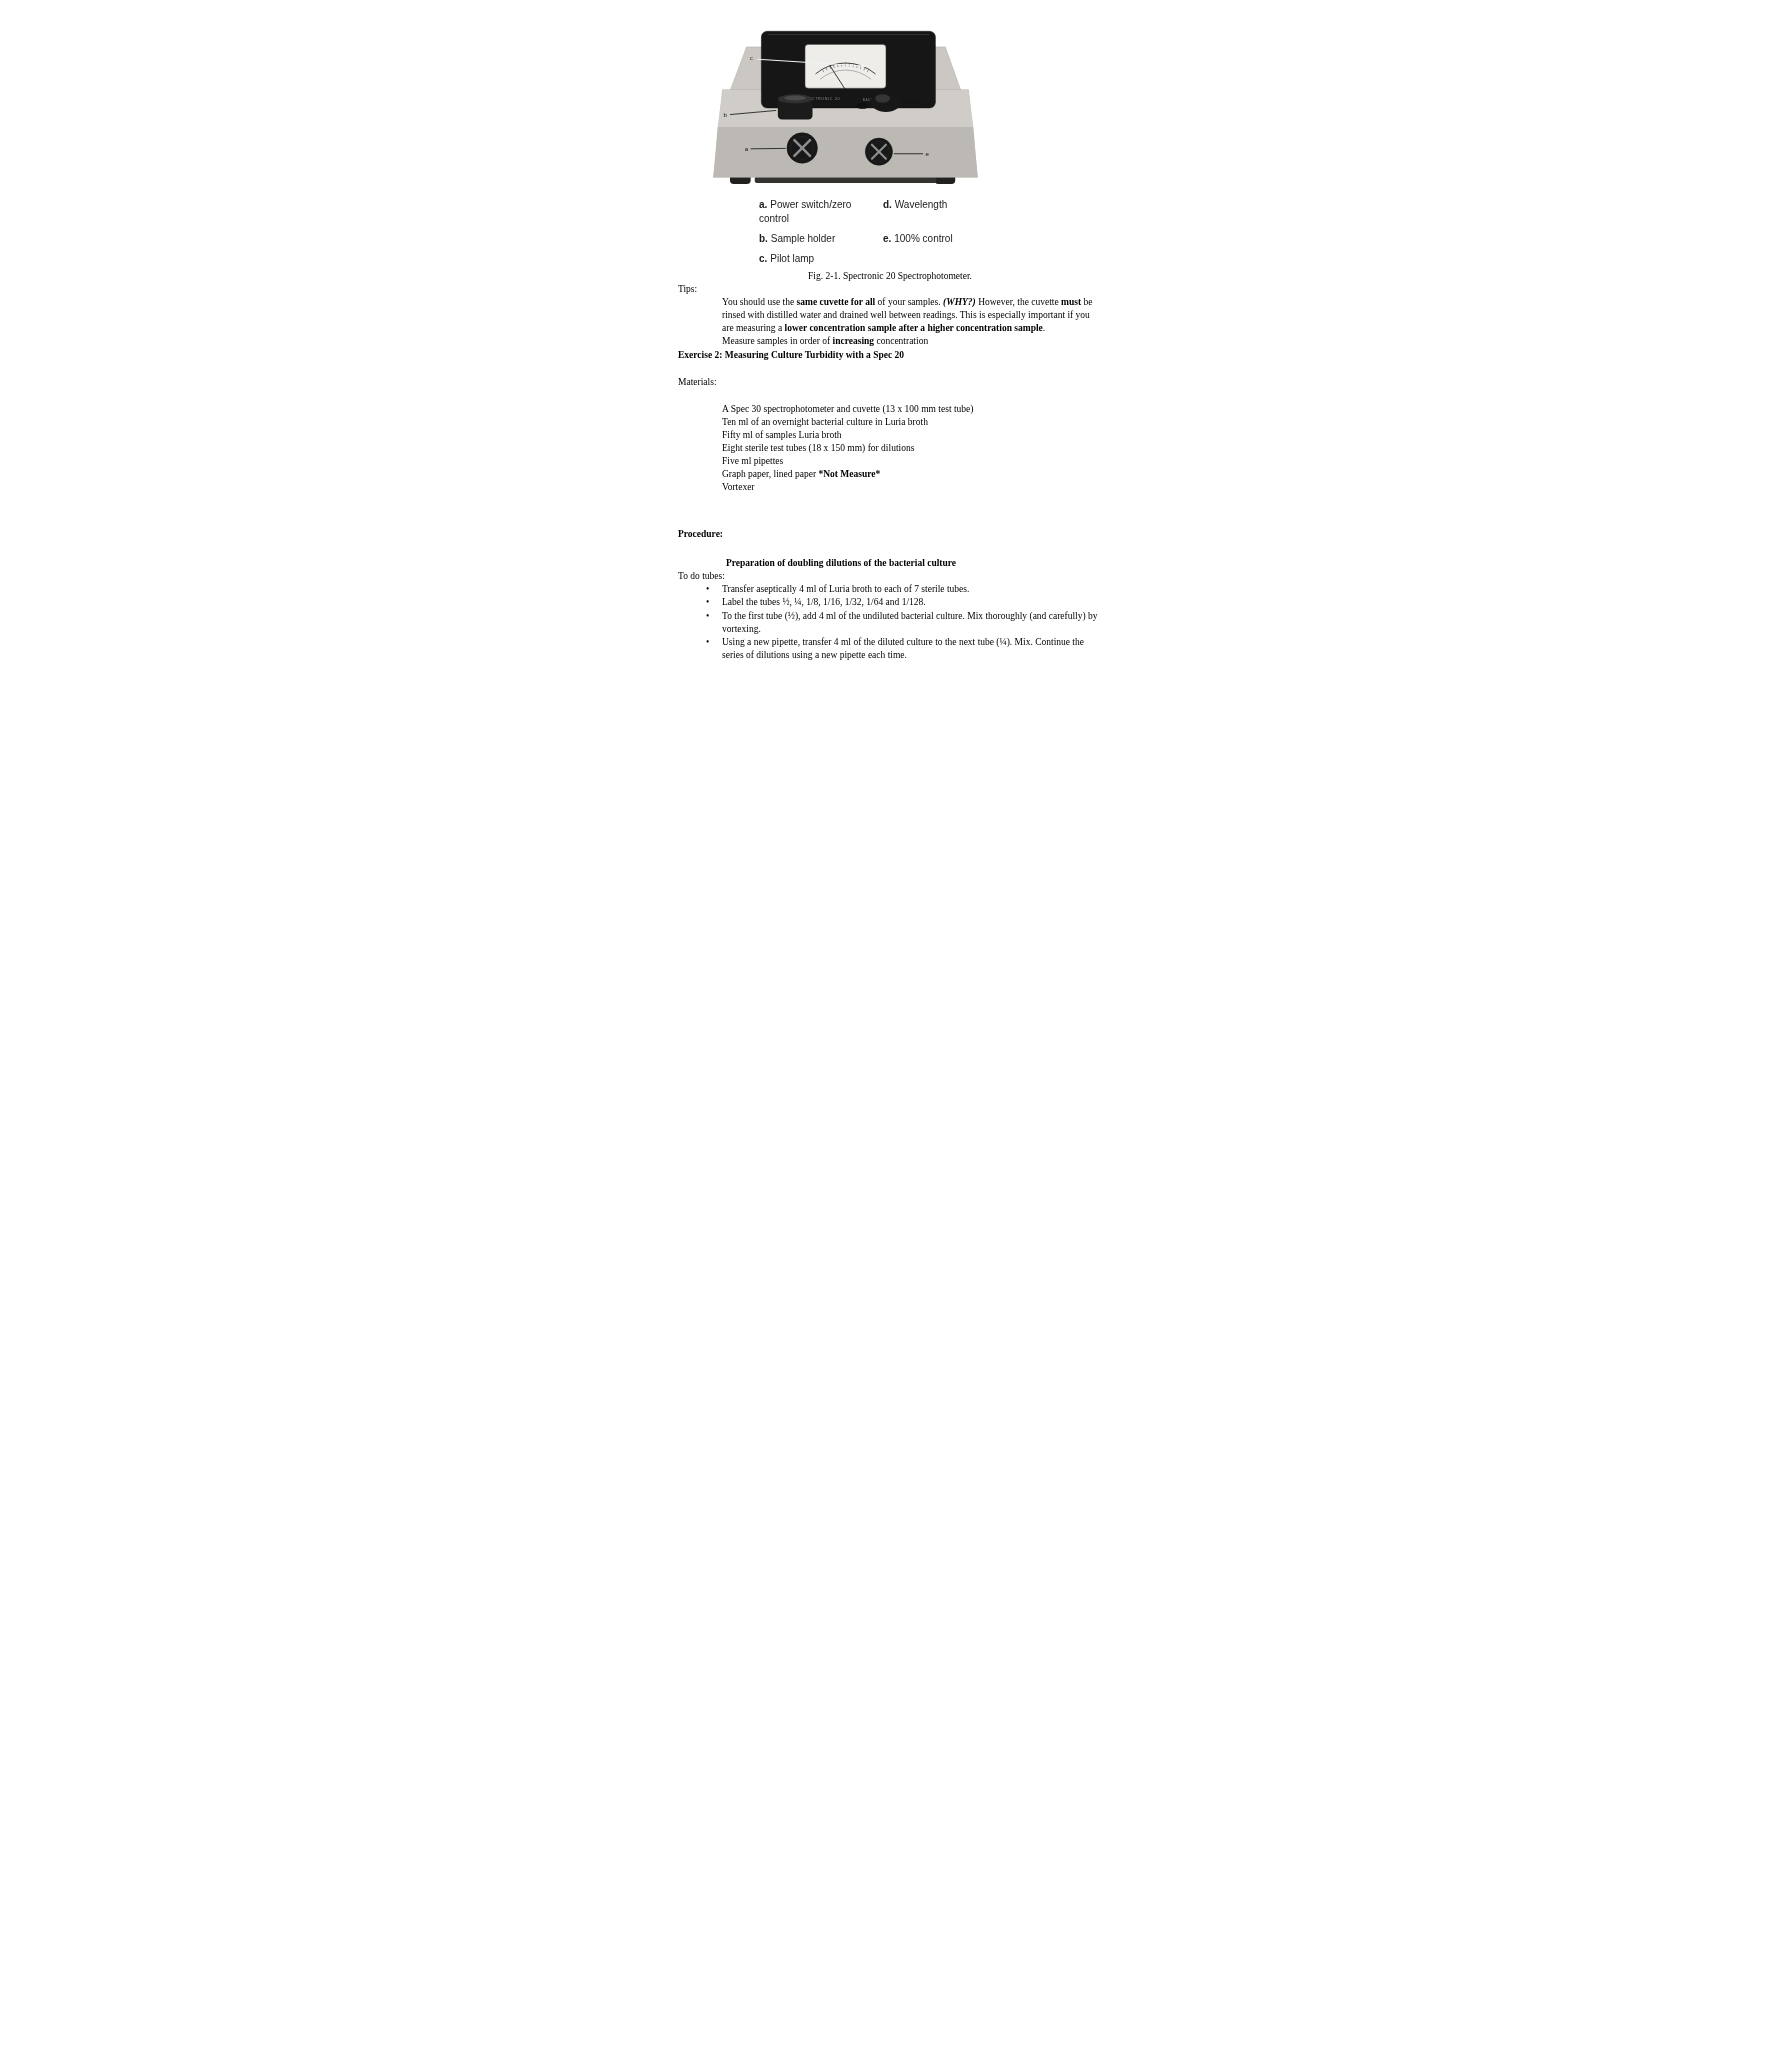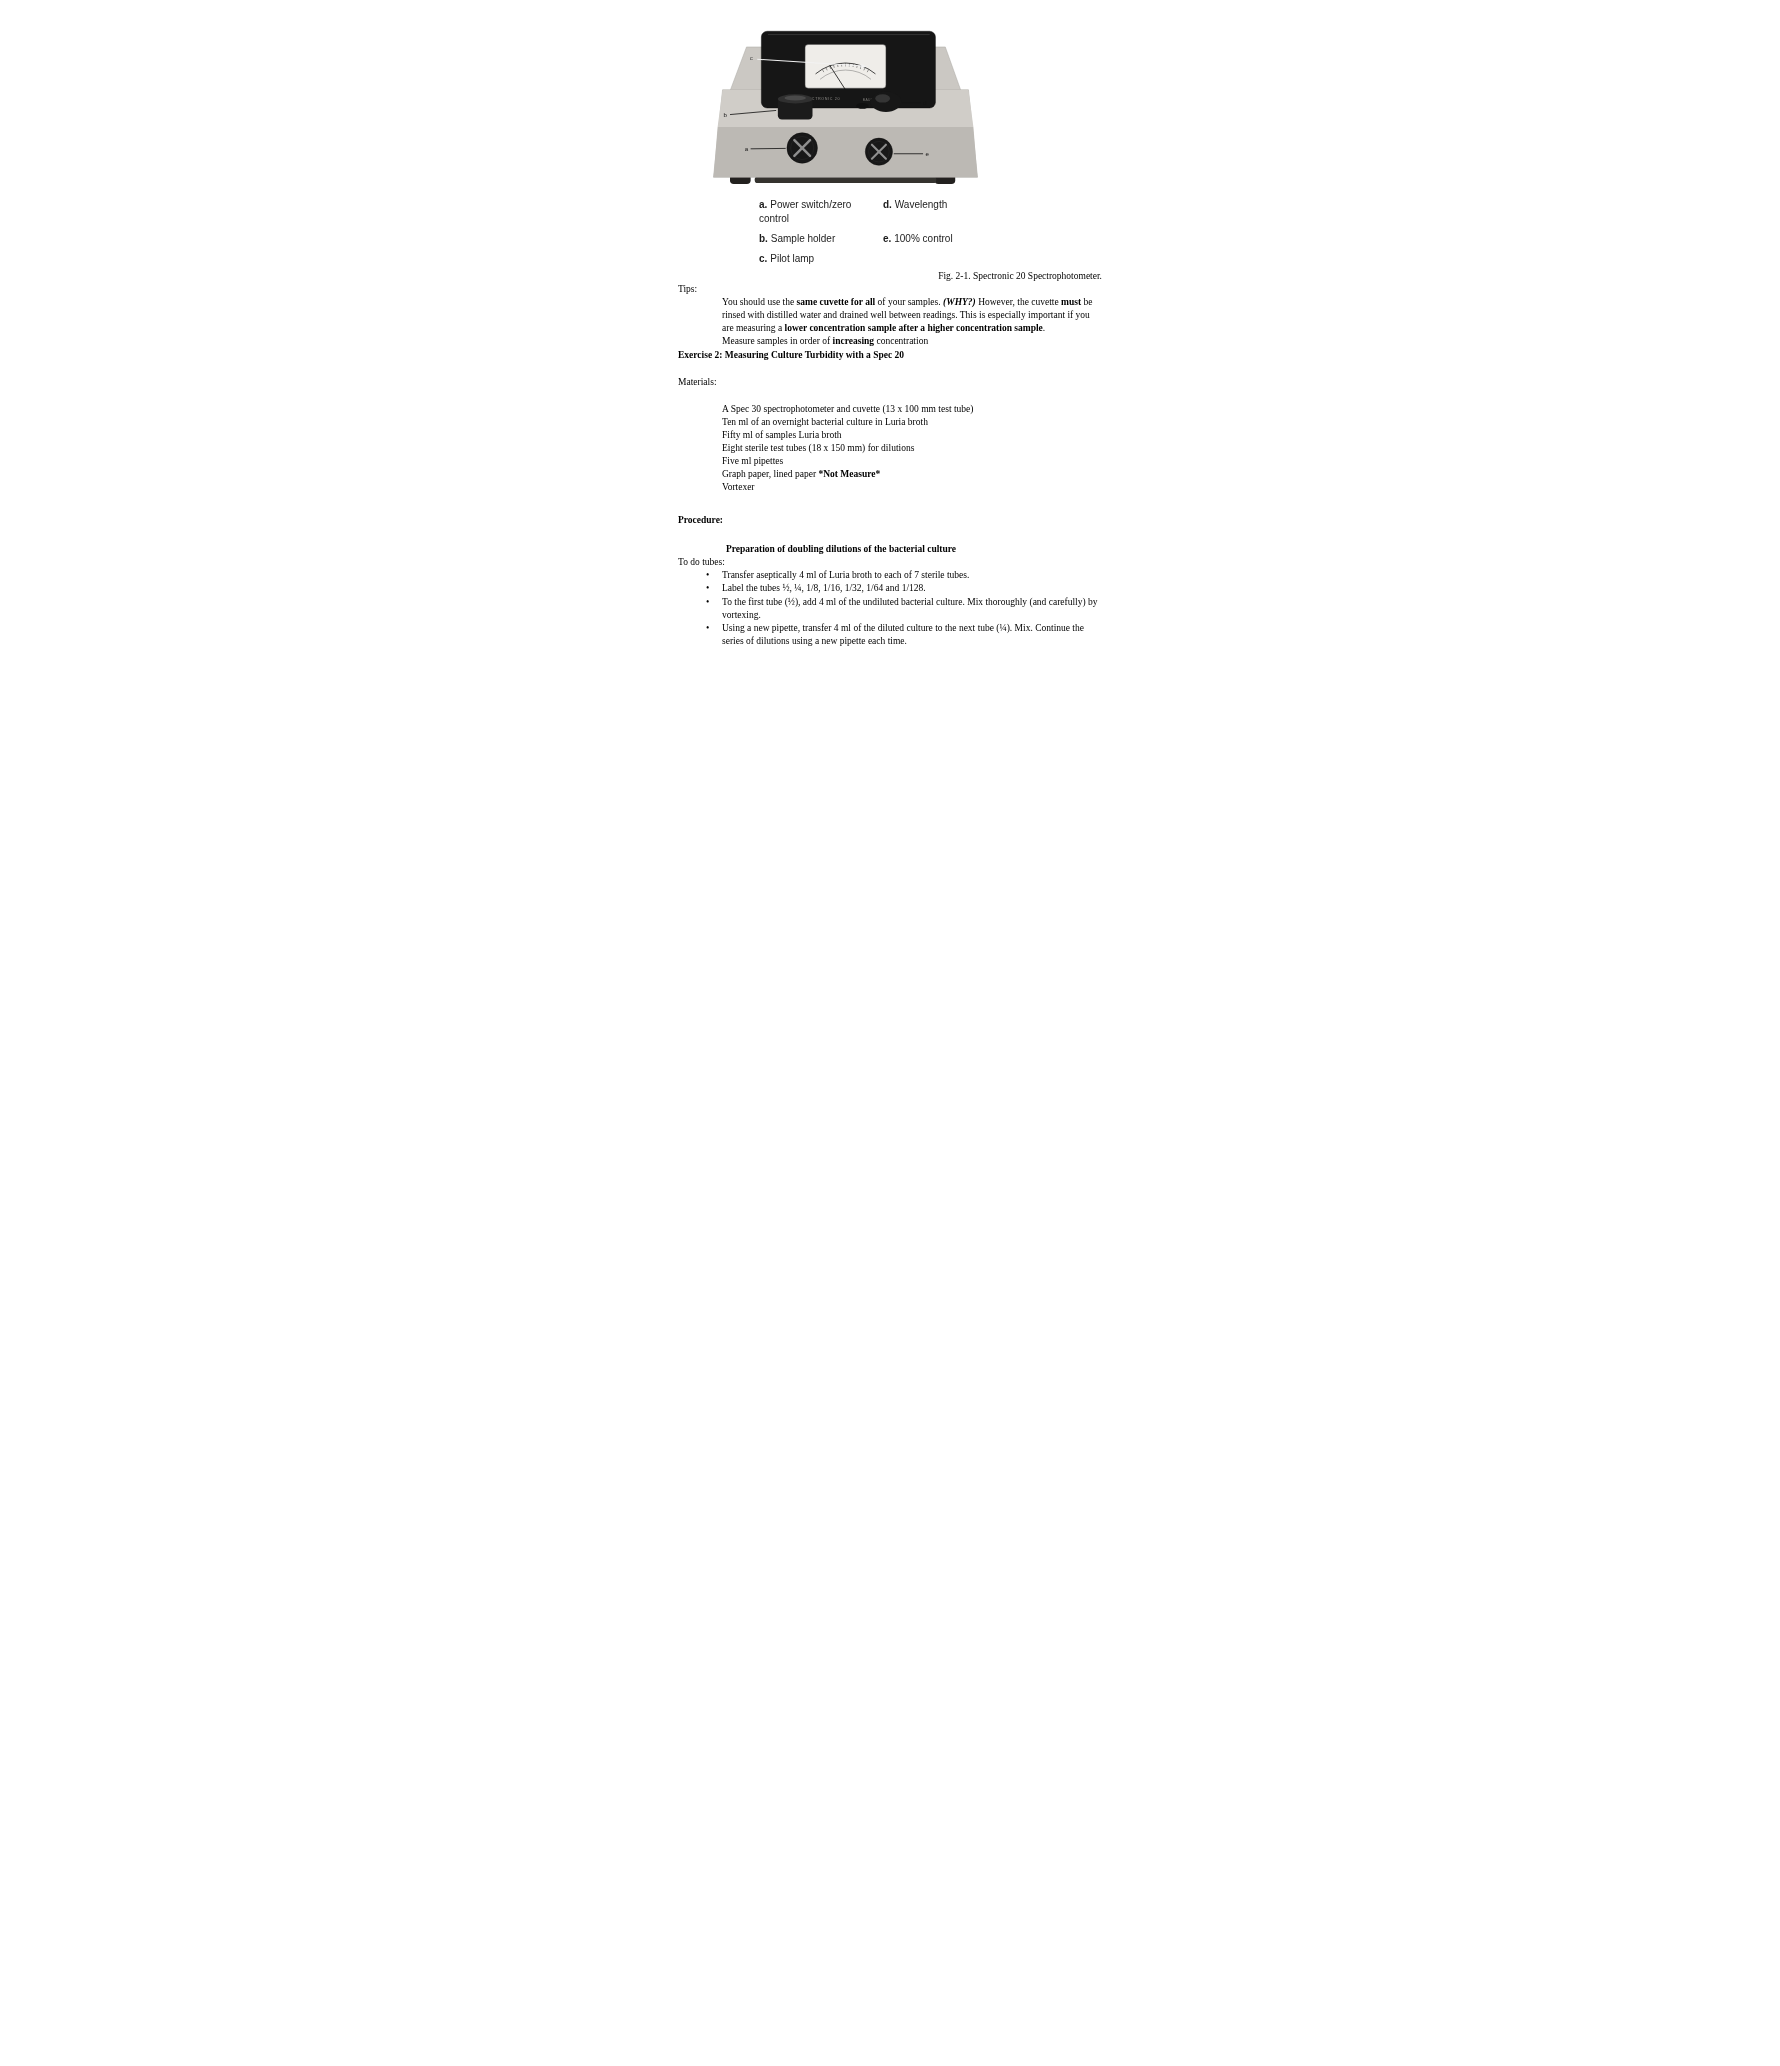--- a/index.html
+++ b/index.html
@@ -19,30 +19,30 @@
   .legend {
     margin: 5.8px 0 0 81px;
     display: grid;
     grid-template-columns: 124px auto;
     row-gap: 6.2px;
     font-family: "Liberation Sans", sans-serif;
     font-size: 10px;
     color: #1c1c1c;
   }
   .legend .key { font-weight: bold; margin-right: 2.9px; }
-  .caption { text-align: right; margin-top: 4.1px; }
+  .caption { text-align: center; margin-top: 4.1px; }
   .h-plain { font-weight: normal; }
   .h-bold  { font-weight: bold; }
   .indent  { margin-left: 44px; }
   .b  { font-weight: bold; margin-top: 16px; }
   .bi { font-weight: bold; font-style: italic; }
   .mt-exercise  { }
   .mt-materials { margin-top: 14px; }
   .mt-list      { margin-top: 14px; }
-  .mt-proc      { margin-top: 19px; }
+  .mt-proc      { margin-top: 33px; }
   .mt-prep      { margin-top: 16.5px; margin-left: 48px; }
   .bullet-row { display: flex; margin-left: 28px; }
   .bullet-dot { width: 16px; flex: 0 0 16px; }
   .bullet-txt { flex: 1; }
 </style>
 </head>
 <body>
 
 <div class="page">
 

